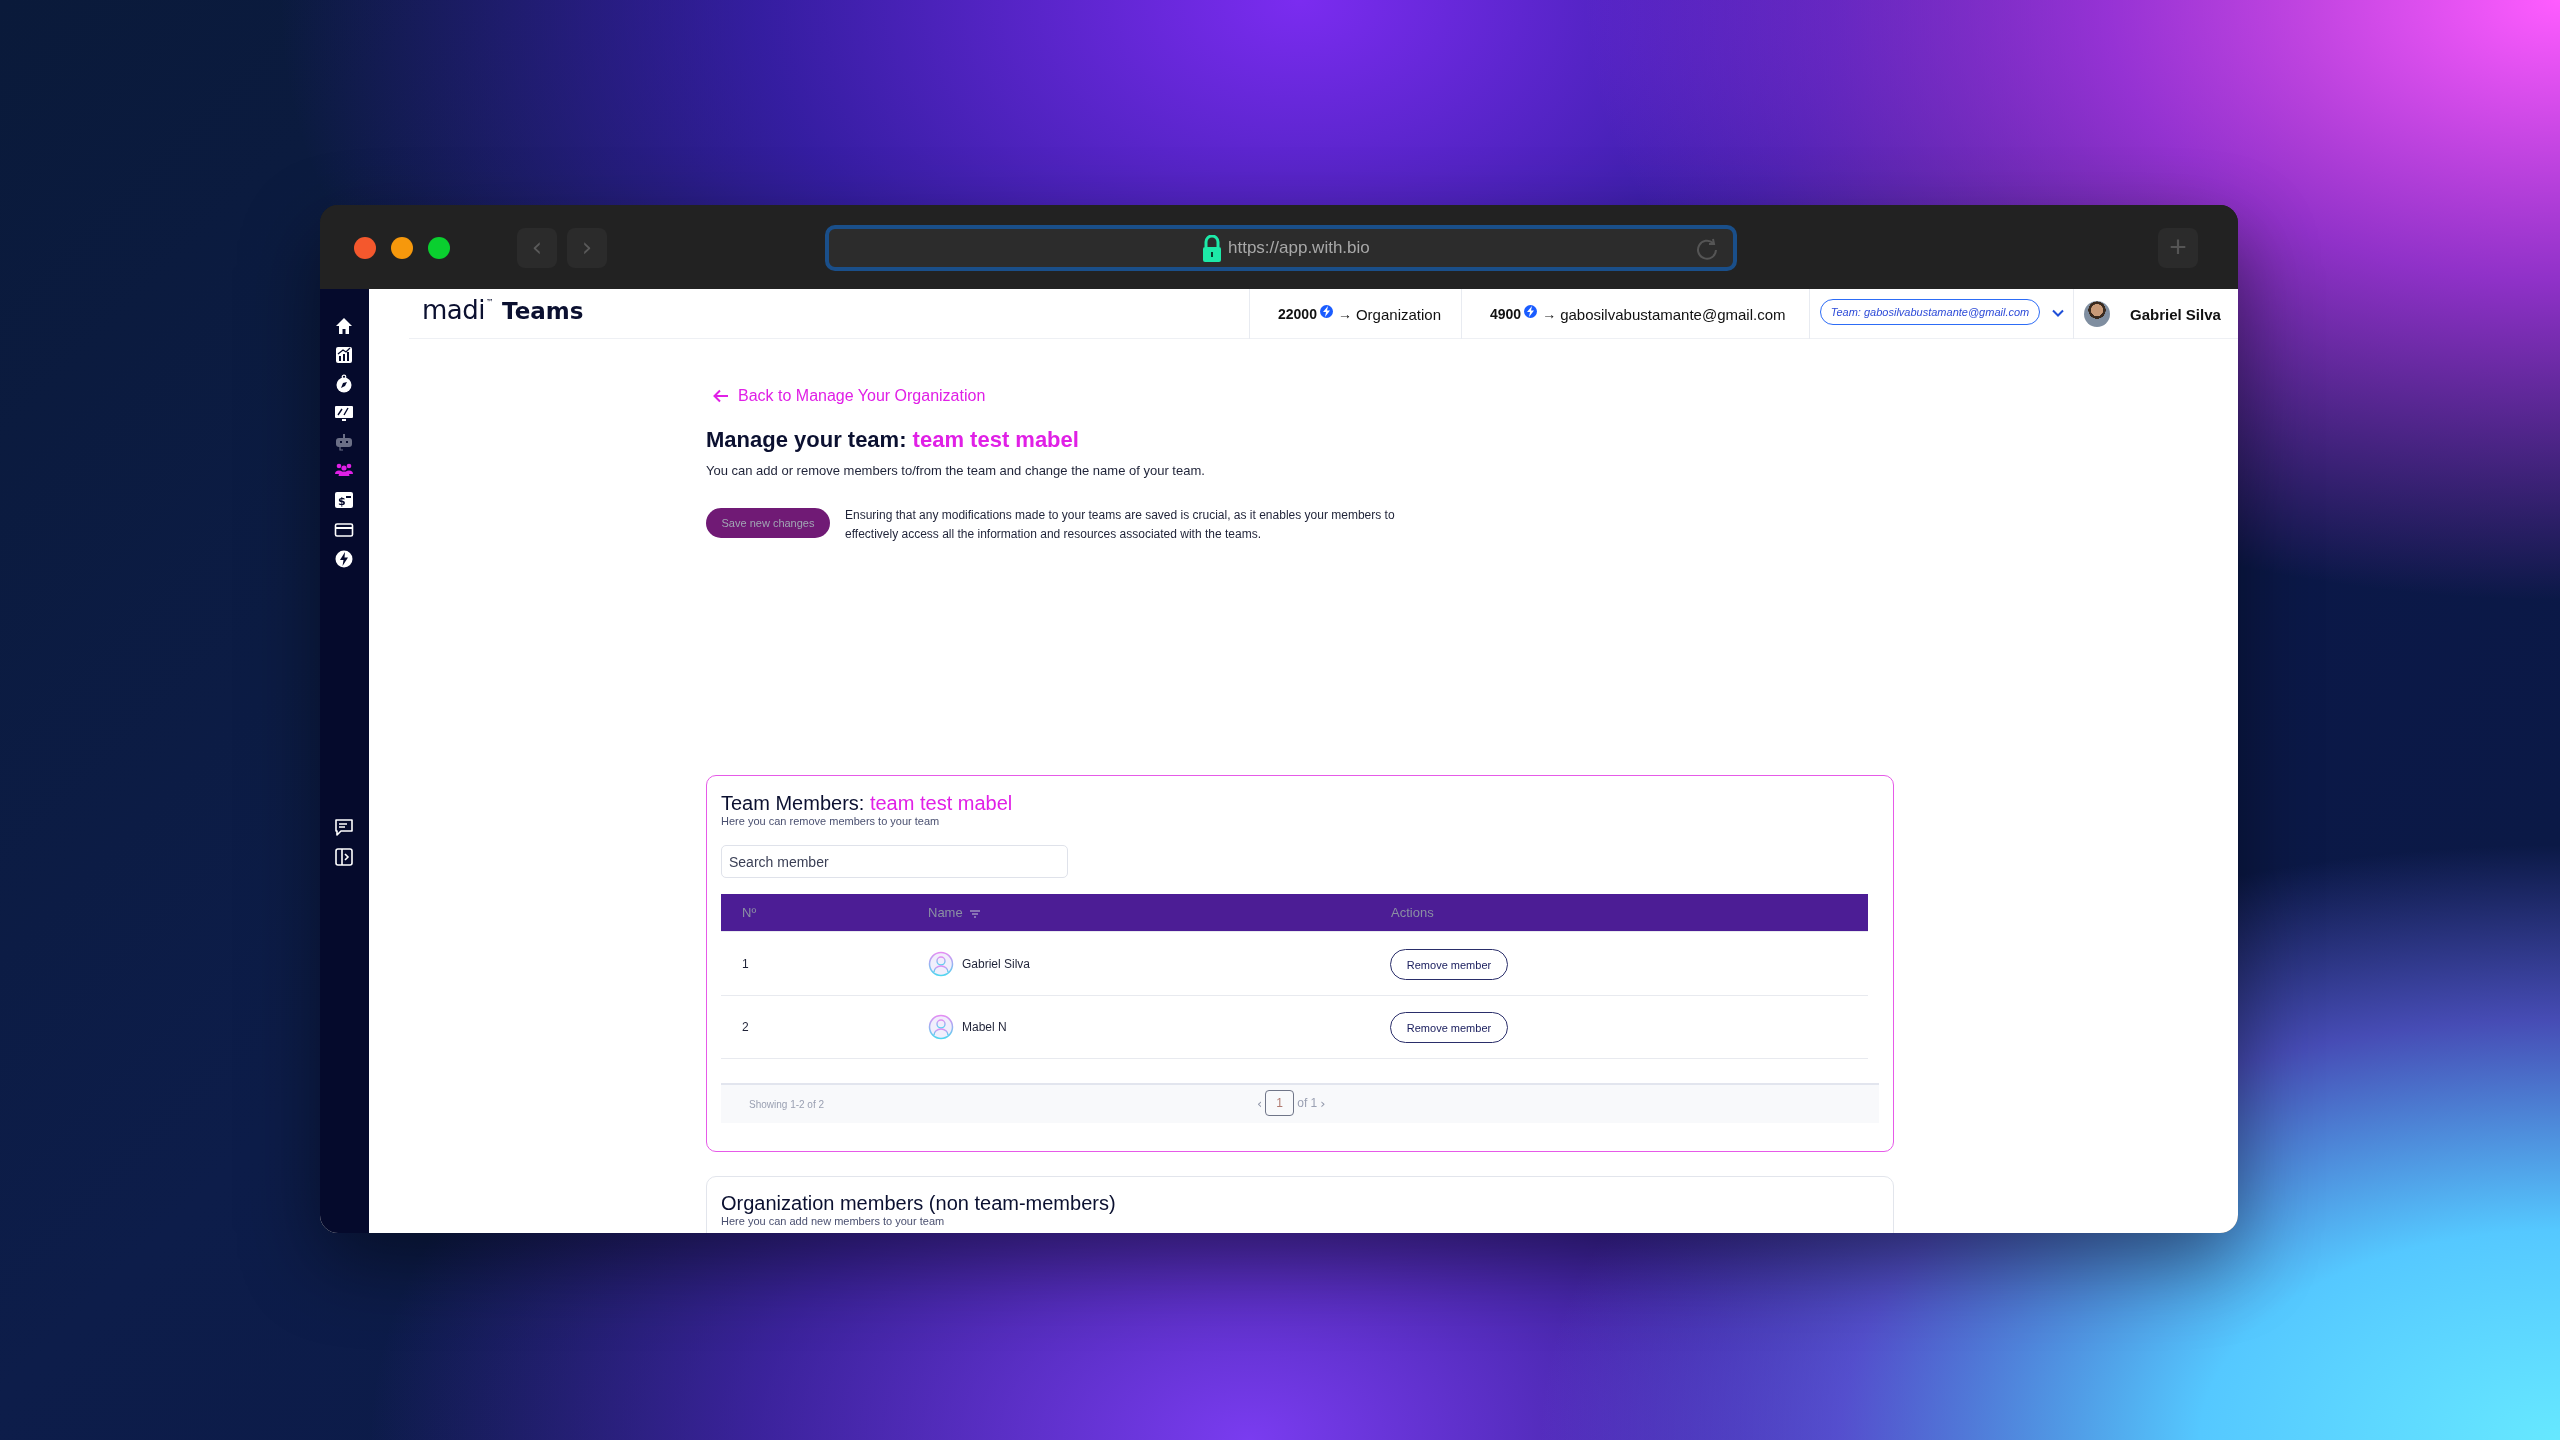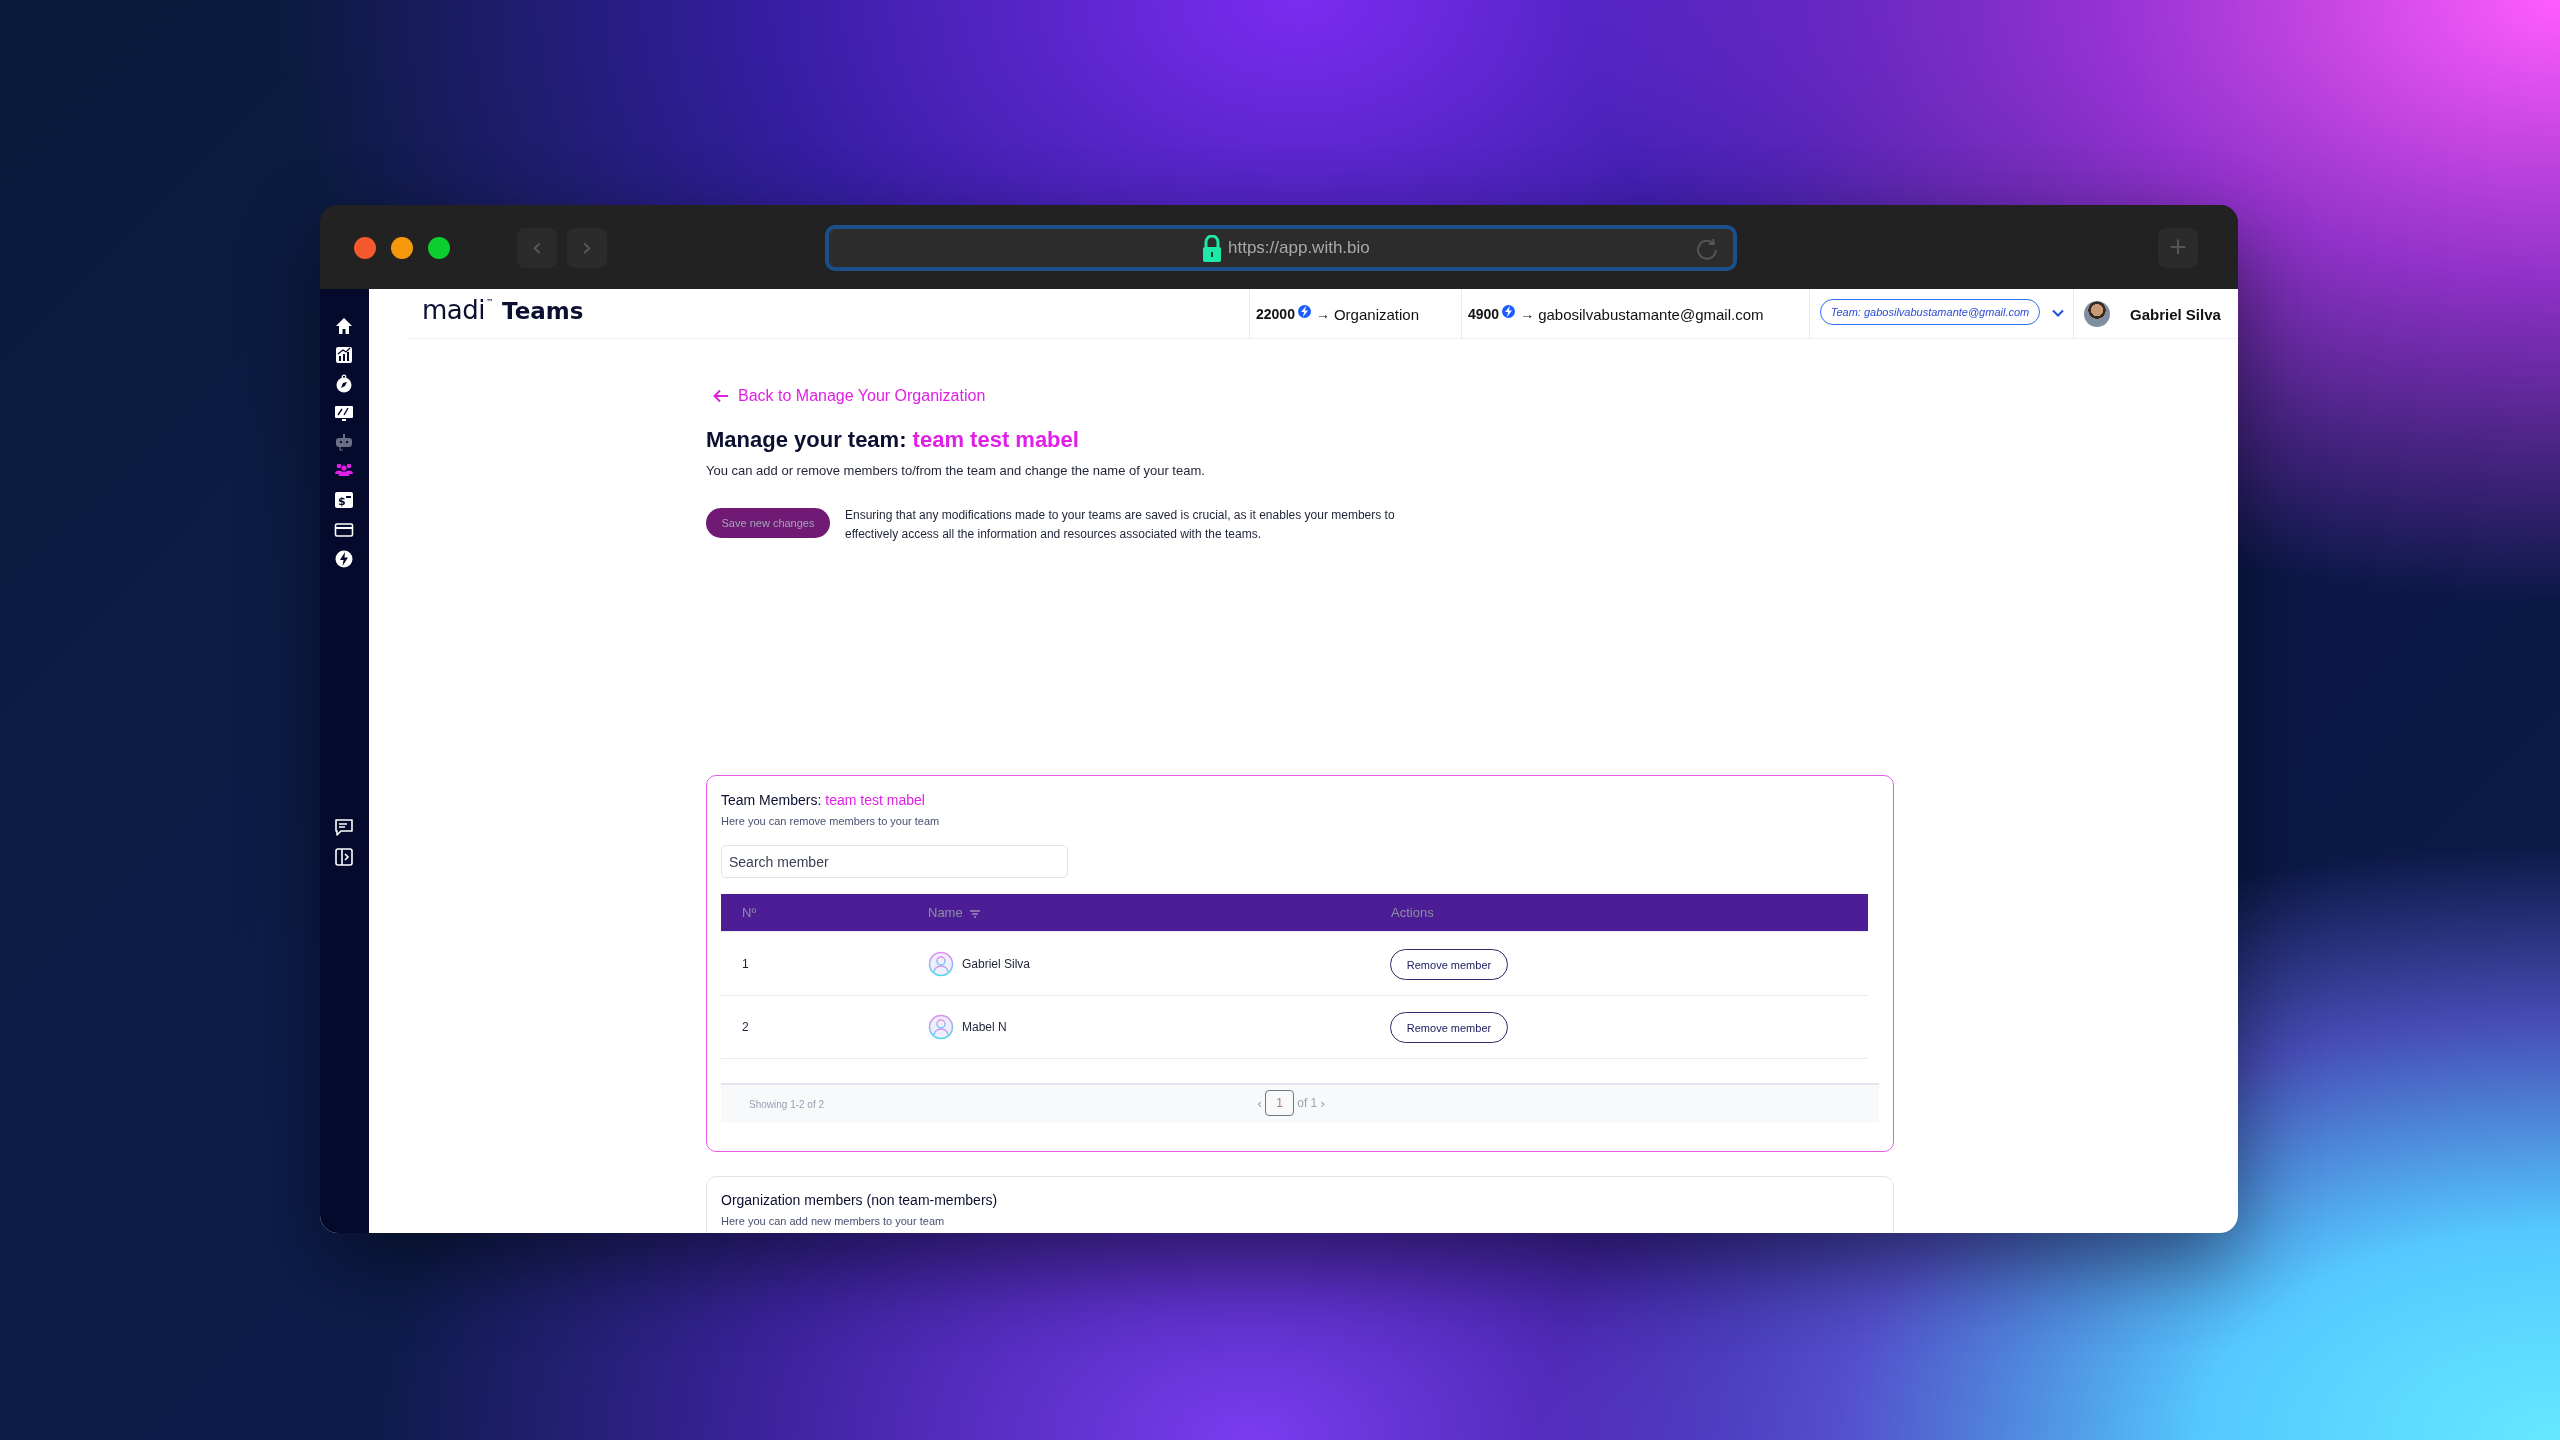--- a/index.html
+++ b/index.html
@@ -64,21 +64,21 @@
   .logo {
     position: absolute; left: 13px; top: 6px; font-size: 26px; color: #0b1030; display: flex; align-items: baseline;
     font-family: "DejaVu Sans", sans-serif;
   }
   .logo .madi { letter-spacing: -0.5px; font-weight: normal; }
   .logo .tm { font-size: 8px; position: relative; top: -14px; margin-left: 1px; }
   .logo .teams { font-weight: bold; margin-left: 8px; font-size: 23px; }
 
   .credit {
     position: absolute; top: 0; height: 50px; display: flex; align-items: center; font-size: 15px; color: #111;
-    border-left: 1px solid #e8ebf1; padding-left: 6px;
+    border-left: 1px solid #e8ebf1; padding-left: 28px;
   }
   .credit b { font-weight: bold; font-size: 14px; }
   .credit .bolt {
     width: 13px; height: 13px; border-radius: 50%; background: #1a5cff; display: inline-block; margin: 0 3px 6px 3px;
     position: relative;
   }
   .credit .bolt svg { position: absolute; left: 2px; top: 1px; width: 9px; height: 11px; }
   .credit .arrow { margin: 0 4px 0 2px; font-size: 14px; }
   .credit.org { left: 840px; width: 212px; }
   .credit.user { left: 1052px; width: 348px; }
@@ -114,21 +114,21 @@
     position: absolute; left: 0; top: 169px; width: 124px; height: 30px; border-radius: 15px; background: #701a75;
     color: #a1a6b4; font-size: 11px; border: none; display: flex; align-items: center; justify-content: center;
   }
   .save-note { position: absolute; left: 139px; top: 167px; width: 560px; font-size: 12px; line-height: 19px; color: #1f2338; }
 
   .card {
     position: absolute; left: 0; width: 1188px; border-radius: 10px; background: #fff;
   }
   .card.team { top: 436px; height: 377px; border: 1.5px solid #e65ae8; }
   .card.org { top: 837px; height: 221px; border: 1.5px solid #e2e5ec; }
-  .card-title { position: absolute; left: 14px; font-size: 14px; color: #0b1030; text-align: center; }
+  .card-title { position: absolute; left: 14px; font-size: 20px; color: #0b1030; text-align: center; }
   .card-title .accent { color: #e020e6; }
   .card-sub { position: absolute; left: 14px; font-size: 11px; color: #4a5070; }
 
   .search {
     position: absolute; left: 14px; top: 69px; width: 347px; height: 33px; border: 1px solid #dfe2ea; border-radius: 5px;
     font-size: 14px; color: #3a3f55; padding-left: 7px; background: #fff; font-family: "Liberation Sans", sans-serif;
   }
   .search::placeholder { color: #3a3f55; }
 
   .thead {

